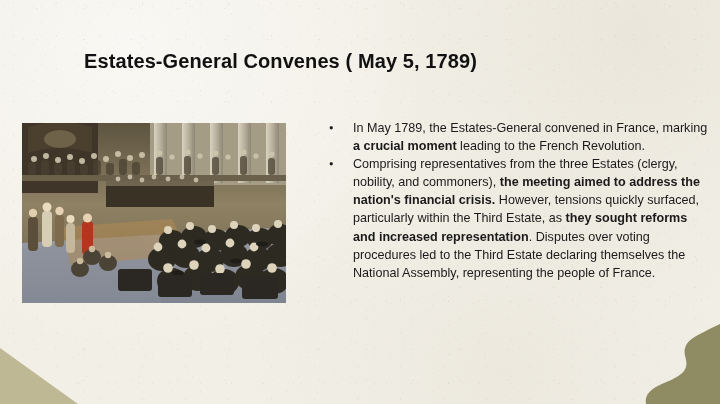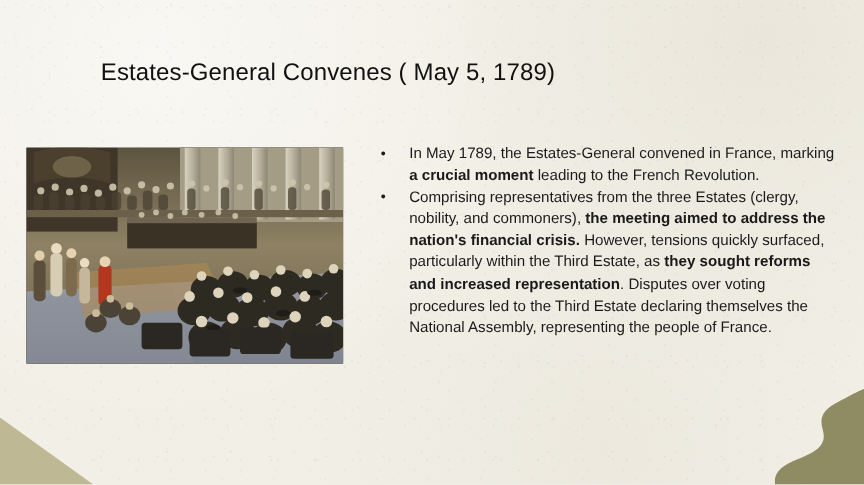--- a/index.html
+++ b/index.html
@@ -58,40 +58,40 @@
     width:92px; height:80px;
     overflow:hidden;
   }
   .corner-blob svg { display:block; width:100%; height:100%; }
 
   
   .title {
     position:absolute;
     left:84px; top:50px;
     font-size:20px;
-    font-weight:normal;
+    font-weight:bold;
     color:#111;
     letter-spacing:.1px;
     white-space:nowrap;
   }
 
   
   .painting {
     position:absolute;
     left:22px; top:123px;
     width:264px; height:180px;
     overflow:hidden;
     background:#3a3326;
   }
   .painting svg { display:block; width:100%; height:100%; }
 
   
   .body-list {
     position:absolute;
-    left:316px; top:119px;
+    left:328px; top:119px;
     width:384px;
     list-style:none;
   }
   .body-list > li {
     position:relative;
     padding-left:25px;
     font-size:12.6px;
     line-height:18.1px;
     color:#1a1a1a;
   }

